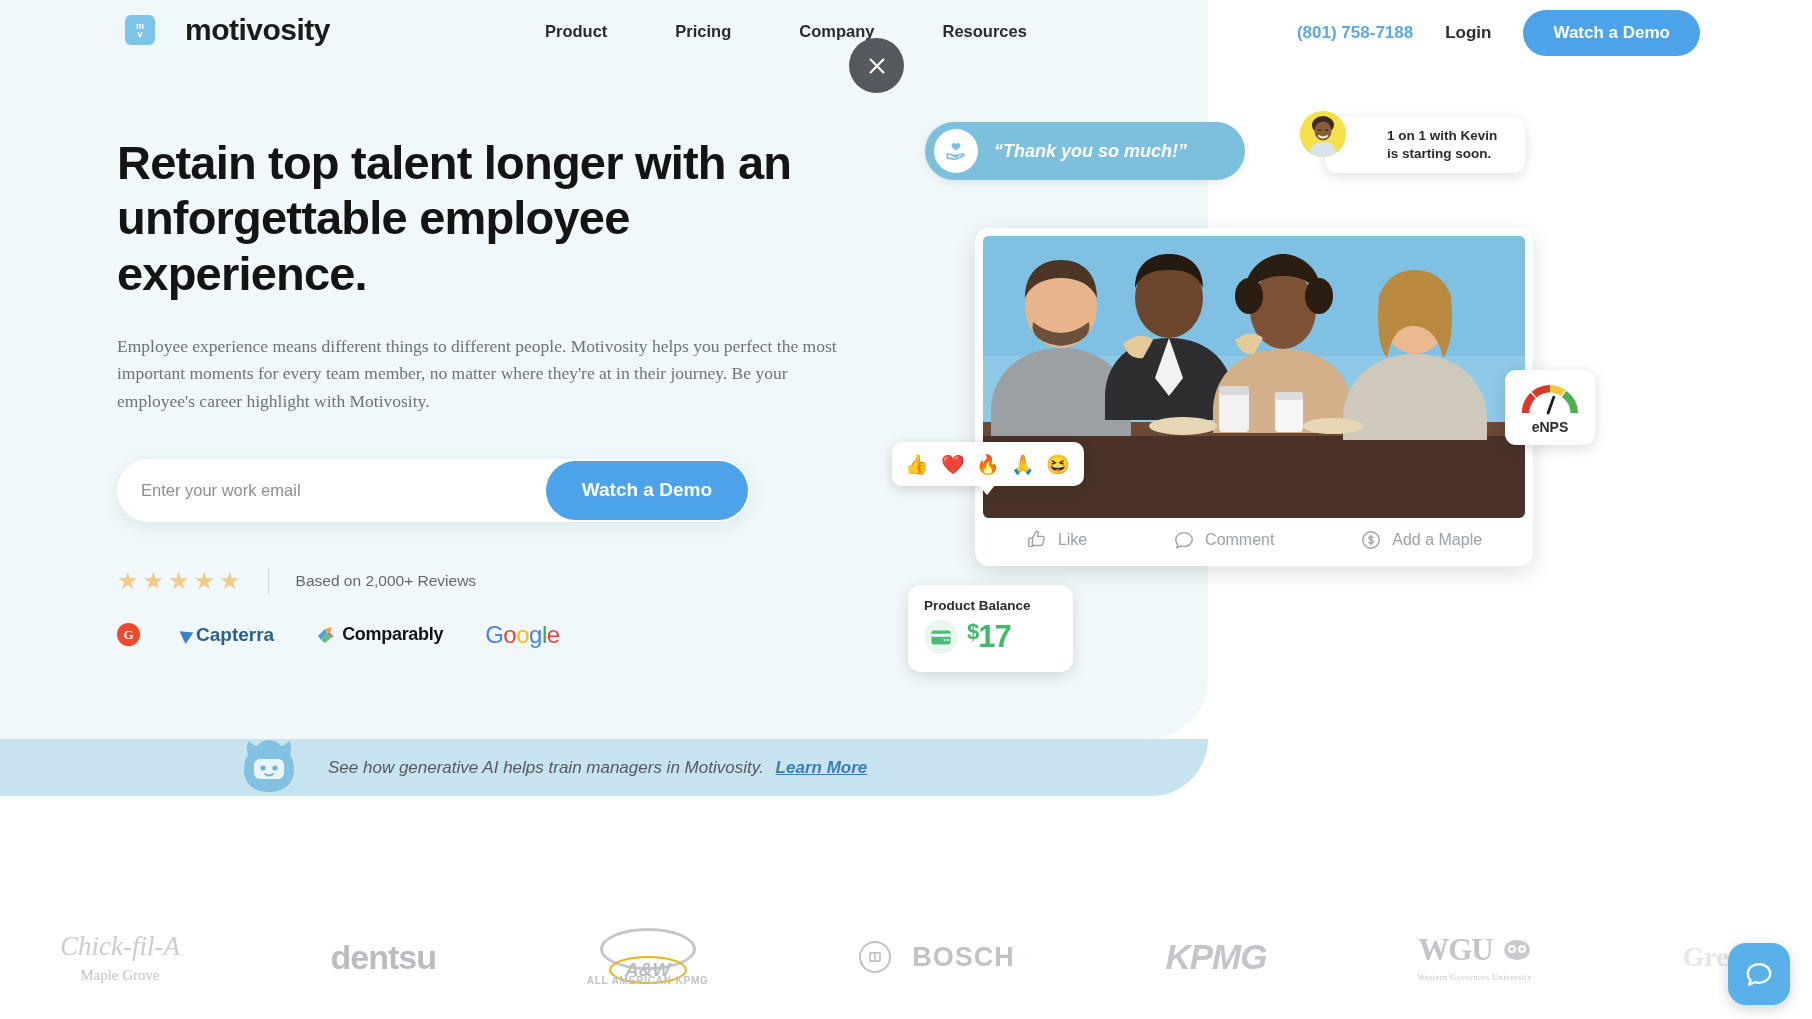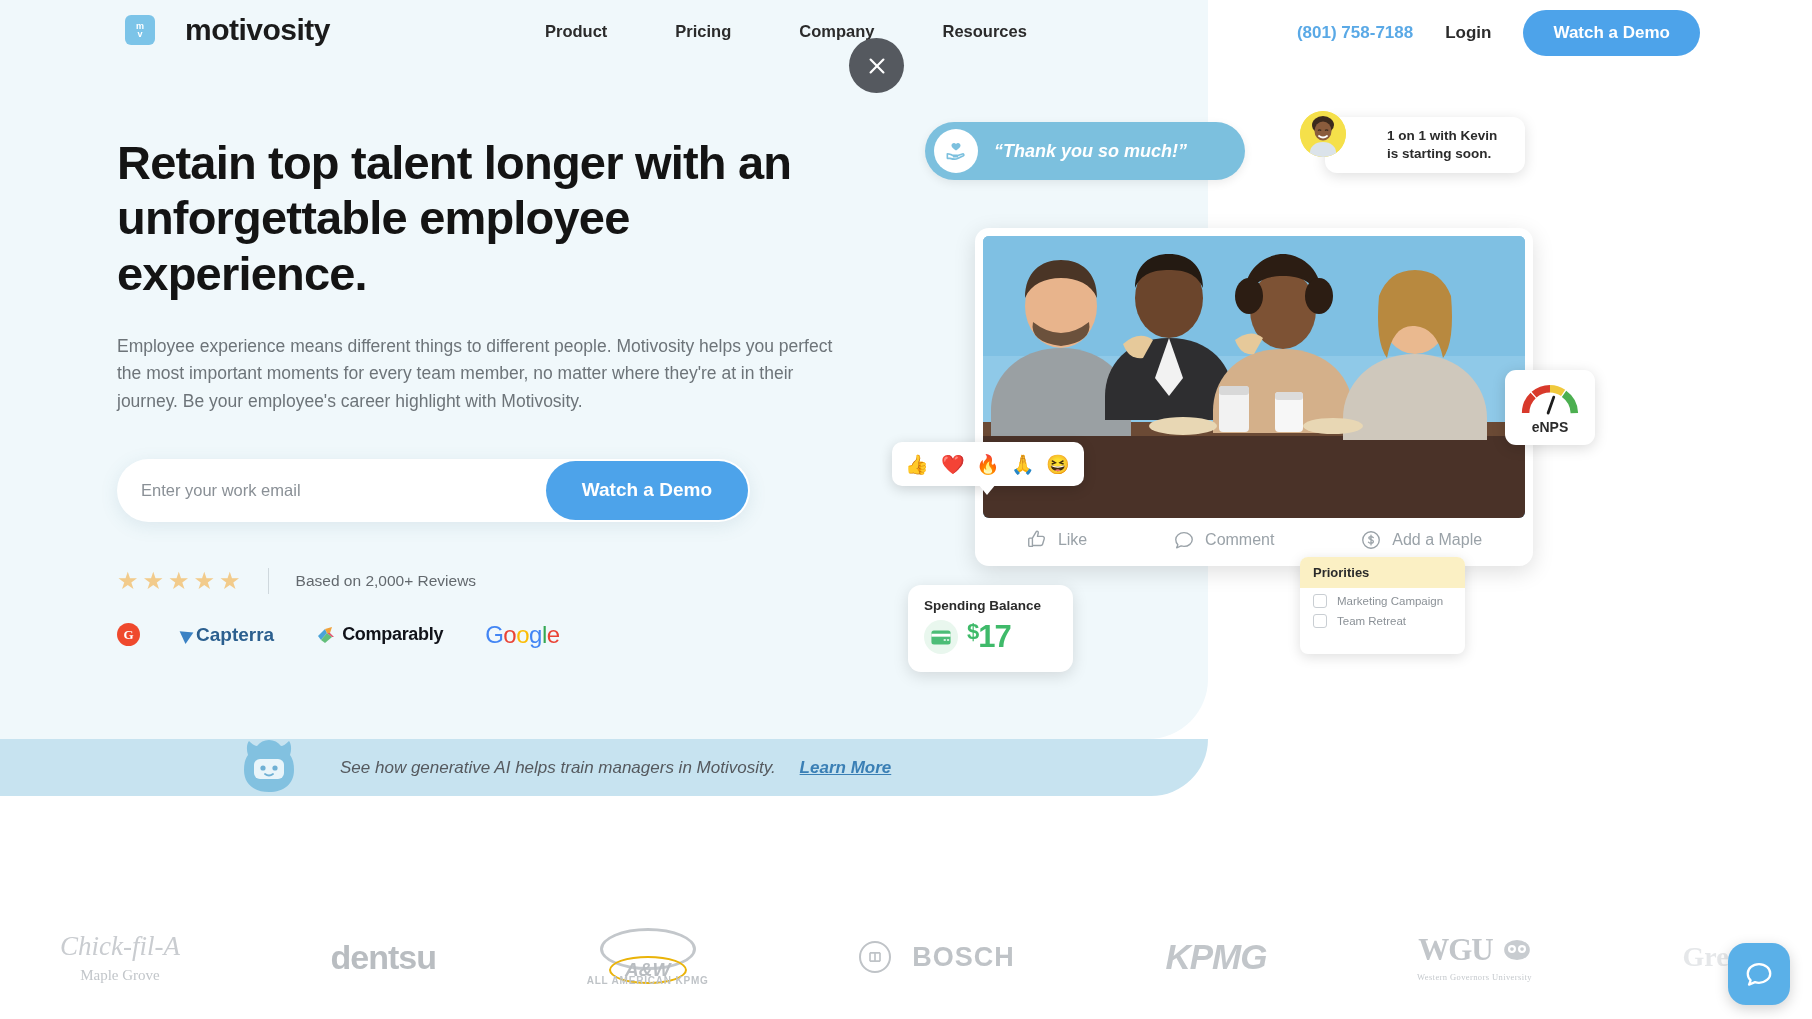--- a/index.html
+++ b/index.html
@@ -59,21 +59,21 @@
   }
   .close-btn svg { width:22px; height:22px; }
 
   
   .hero-left { position:absolute; left:117px; top:135px; width:760px; z-index:10; }
   .headline {
     font-size:47px; line-height:1.18; font-weight:700; color:#141414;
     letter-spacing:-0.8px; max-width:720px;
   }
   .subcopy {
-    margin-top:32px; font-size:17.5px; line-height:1.55; color:#6d7479; max-width:735px;
+    margin-top:32px; font-size:17.5px; line-height:1.55; color:#6d7479; max-width:735px;font-family:Liberation Serif, serif;
   }
 
   .email-form {
     margin-top:44px; width:633px; height:63px; background:#fff; border-radius:32px;
     box-shadow:0 4px 18px rgba(80,120,150,0.13);
     display:flex; align-items:center; padding-left:24px; position:relative;
   }
   .email-input {
     border:none; outline:none; flex:1; font-size:16.5px; color:#0f172a;
     font-family:"Liberation Sans", sans-serif; background:transparent;
@@ -96,21 +96,21 @@
   .g2 { width:23px; height:23px; border-radius:50%; background:#ef492d; display:flex; align-items:center; justify-content:center; color:#fff; font-size:13px; font-weight:700; font-family:"Liberation Serif",serif;}
   .capterra-tri { width:0;height:0;border-left:12px solid #3b82c4;border-top:7px solid transparent;border-bottom:7px solid transparent; transform:rotate(-25deg); margin-right:2px;}
   .capterra-text { font-size:19px; font-weight:700; color:#2b5f8f; }
   .comparably-mark { width:20px; height:20px; position:relative; margin-right:6px; }
   .comparably-text { font-size:18px; font-weight:700; color:#11131a; letter-spacing:-0.3px;}
   .google-text { font-size:24px; font-weight:400; letter-spacing:-0.5px; }
 
   
   .ai-strip-content {
     position:absolute; left:238px; top:739px; height:57px;
-    display:flex; align-items:center; gap:12px; z-index:15;
+    display:flex; align-items:center; gap:0; z-index:15;
   }
   .ai-bot { width:62px; height:62px; margin-top:-4px; margin-right:28px; }
   .ai-text { font-size:17px; font-style:italic; color:#55595e; }
   .ai-link { font-size:17px; font-style:italic; font-weight:700; color:#3a7fb5; text-decoration:underline; margin-left:12px; cursor:pointer;}
 
   
   .art { position:absolute; left:920px; top:95px; width:760px; height:610px; z-index:12; }
 
   .bubble-thanks {
     position:absolute; left:5px; top:27px; width:320px; height:58px;
@@ -412,45 +412,34 @@
         <path d="M6 34a26 26 0 0 1 8-18.8" stroke="#d8392b" stroke-width="8" fill="none" stroke-linecap="butt"></path>
         <path d="M15 14.4A26 26 0 0 1 32 8" stroke="#d8392b" stroke-width="8" fill="none"></path>
         <path d="M32 8a26 26 0 0 1 14 4.4" stroke="#f0c93c" stroke-width="8" fill="none"></path>
         <path d="M47 13.5A26 26 0 0 1 58 34" stroke="#4caf50" stroke-width="8" fill="none"></path>
         <path d="M30 34 L36 17" stroke="#1d1d1d" stroke-width="3" stroke-linecap="round"></path>
       </svg>
       <span class="enps-label">eNPS</span>
     </div>
 
     <div class="card-spending">
-      <div class="spending-title">Spending Balance</div>
+      <div class="spending-title">Product Balance</div>
       <div class="spending-row">
         <div class="spending-chip">
           <svg viewBox="0 0 24 18" width="20" height="15">
             <rect x="0.5" y="0.5" width="23" height="17" rx="3" fill="#4cbd77"></rect>
             <rect x="0.5" y="4.5" width="23" height="3.5" fill="#ffffff"></rect>
             <rect x="15" y="11" width="3" height="2" rx="1" fill="#ffffff"></rect>
             <rect x="19" y="11" width="3" height="2" rx="1" fill="#ffffff"></rect>
           </svg>
         </div>
         <div class="spending-amount"><span class="cur">$</span><span>17</span></div>
       </div>
     </div>
 
-    <div class="card-priorities">
-      <div class="pri-head">Priorities</div>
-      <div class="pri-item">
-        <span class="pri-box"></span>
-        <span>Marketing Campaign</span>
-      </div>
-      <div class="pri-item">
-        <span class="pri-box"></span>
-        <span>Team Retreat</span>
-      </div>
-    </div>
   </div>
 
   <div class="ai-strip-content">
     <span class="ai-bot">
       <svg viewBox="0 0 62 62" width="62" height="62">
         <path d="M10 20c-2-6-1-12 1-14 3 3 6 5 8 5 3-4 7-6 12-6s9 2 12 6c2 0 5-2 8-5 2 2 3 8 1 14 3 4 4 9 4 15 0 14-10 22-25 22S6 49 6 35c0-6 1-11 4-15z" fill="#82c1e0"></path>
         <rect x="16" y="24" width="30" height="20" rx="6" fill="#e9f5fa"></rect>
         <circle cx="25" cy="33" r="2.6" fill="#6fb0d4"></circle>
         <circle cx="37" cy="33" r="2.6" fill="#6fb0d4"></circle>
         <path d="M27 39q4 3 8 0" stroke="#6fb0d4" stroke-width="1.8" fill="none" stroke-linecap="round"></path>

